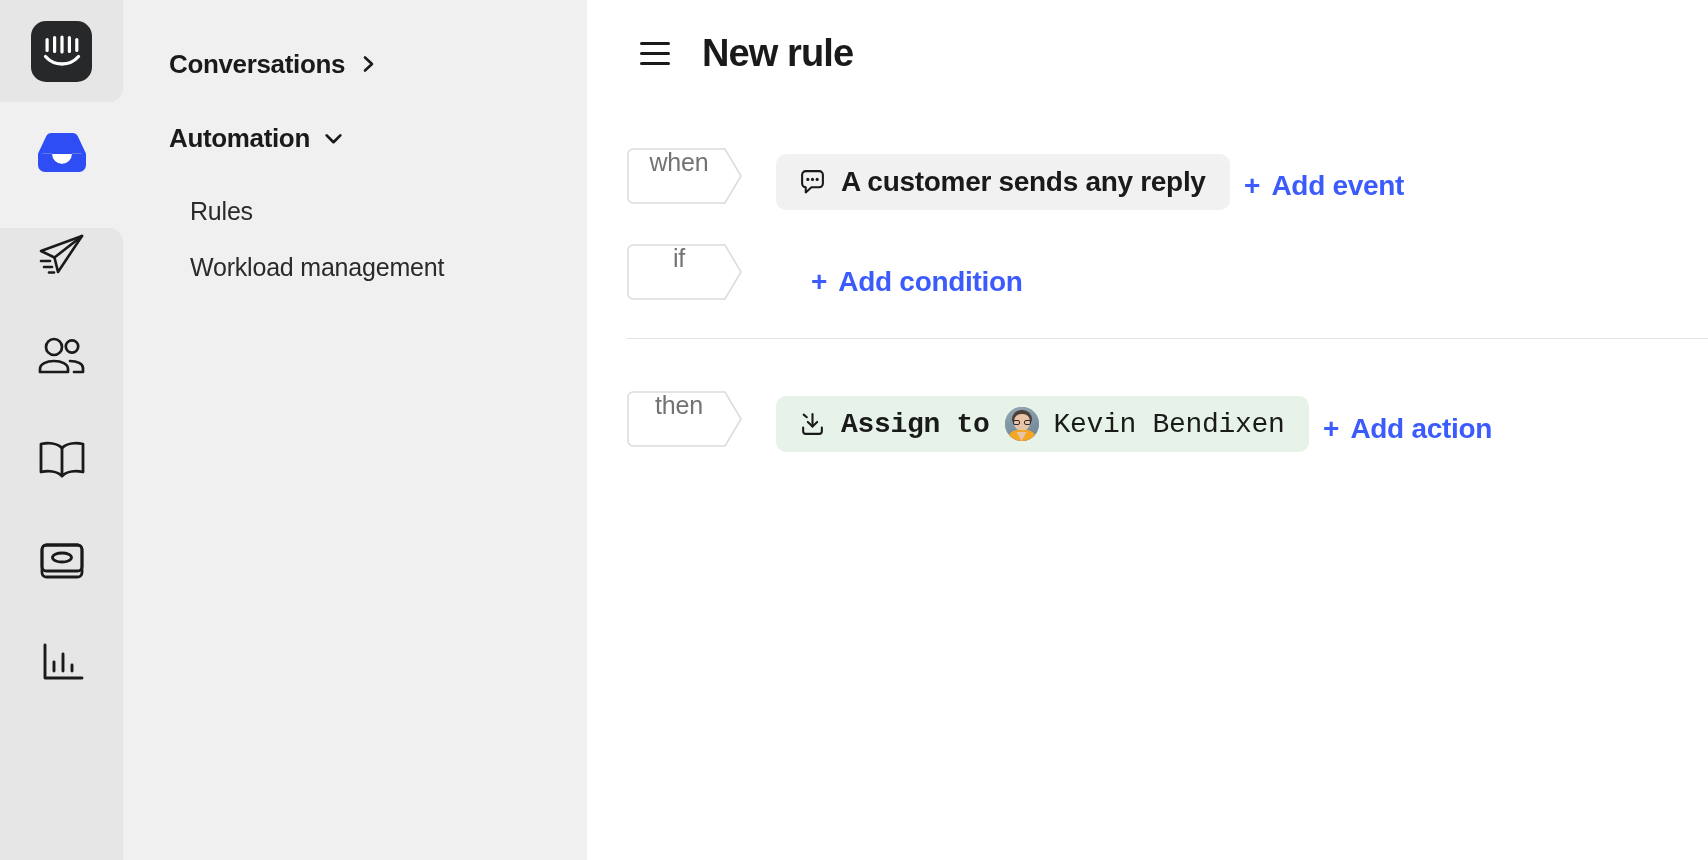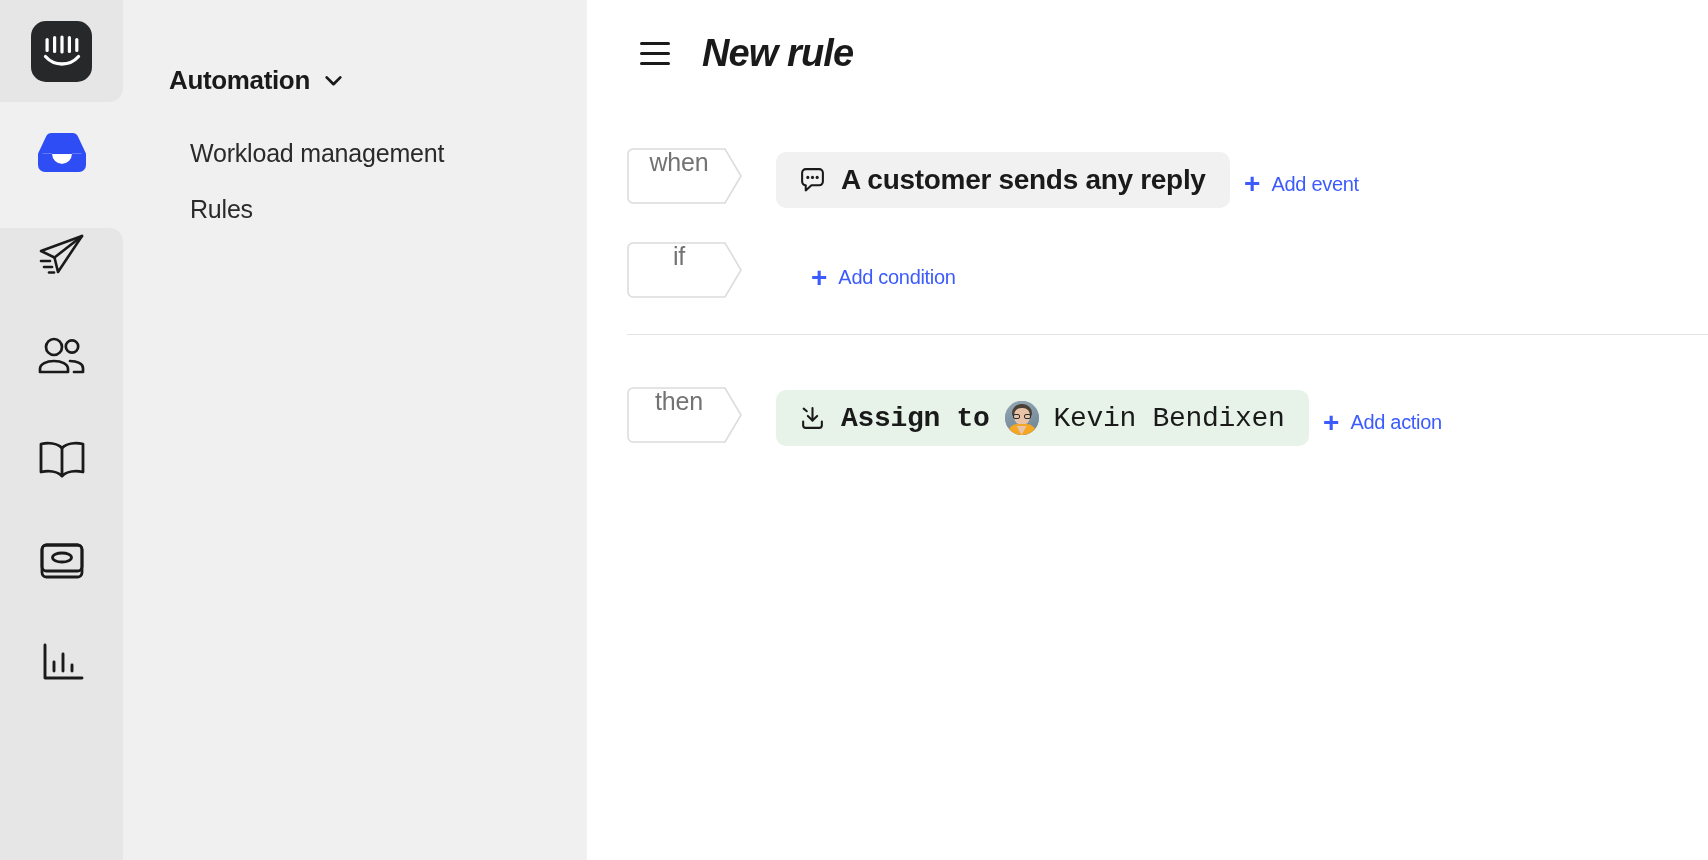--- a/index.html
+++ b/index.html
@@ -132,21 +132,20 @@
     flex: 1 1 auto;
     background: #ffffff;
     overflow: hidden;
   }
   .main-header {
     display: flex;
     align-items: center;
     gap: 28px;
     padding: 20px 0 0 54px;
     height: 86px;
-    font-style: italic;
   }
   .hamburger-btn {
     width: 34px; height: 34px;
     display: flex; flex-direction: column; justify-content: center; gap: 7px;
     background: none; border: none; padding: 0; cursor: pointer;
   }
   .hamburger-btn span {
     display: block;
     width: 30px; height: 3px;
     background: #1a1a1a;
@@ -244,22 +243,22 @@
     margin-top: 18px;
     margin-left: 10px;
     background: none;
     border: none;
     padding: 4px 0;
     cursor: pointer;
     color: #3b5bfd;
     font-family: inherit;
   }
   .add-link-text {
-    font-size: 20px;
-    font-weight: 400;
+    font-size: 28px;
+    font-weight: 700;
     color: #3b5bfd;
     letter-spacing: -0.3px;
   }
   .plus-glyph {
     font-size: 28px;
     font-weight: 700;
     line-height: 1;
     color: #3b5bfd;
   }
 
@@ -359,38 +358,44 @@
         <path d="M26 30 V13"></path>
         <path d="M35 30 V24"></path>
       </svg>
     </div>
   </nav>
 
   <aside class="side-panel">
 
     <div class="nav-list">
 
+      <div class="nav-group-row">
+        <span class="nav-group-label">Conversations</span>
+        <svg class="chev" width="20" height="20" viewBox="0 0 20 20" fill="none" stroke="#1a1a1a" stroke-width="2.6" stroke-linecap="round" stroke-linejoin="round">
+          <path d="M7 3.5 L14 10 L7 16.5"></path>
+        </svg>
+      </div>
 
       <div class="nav-gap"></div>
 
       <div class="nav-group-row">
         <span class="nav-group-label">Automation</span>
         <svg class="chev" width="21" height="21" viewBox="0 0 20 20" fill="none" stroke="#1a1a1a" stroke-width="2.6" stroke-linecap="round" stroke-linejoin="round">
           <path d="M3.5 7 L10 13.5 L16.5 7"></path>
         </svg>
       </div>
 
       <div class="nav-gap"></div>
 
       <div class="nav-sub-row">
+        <span class="nav-sub-label">Rules</span>
+      </div>
+
+      <div class="nav-sub-row">
         <span class="nav-sub-label">Workload management</span>
-      </div>
-
-      <div class="nav-sub-row">
-        <span class="nav-sub-label">Rules</span>
       </div>
 
       <div class="nav-gap"></div>
 
 
     </div>
   </aside>
 
   <main class="main">
 

